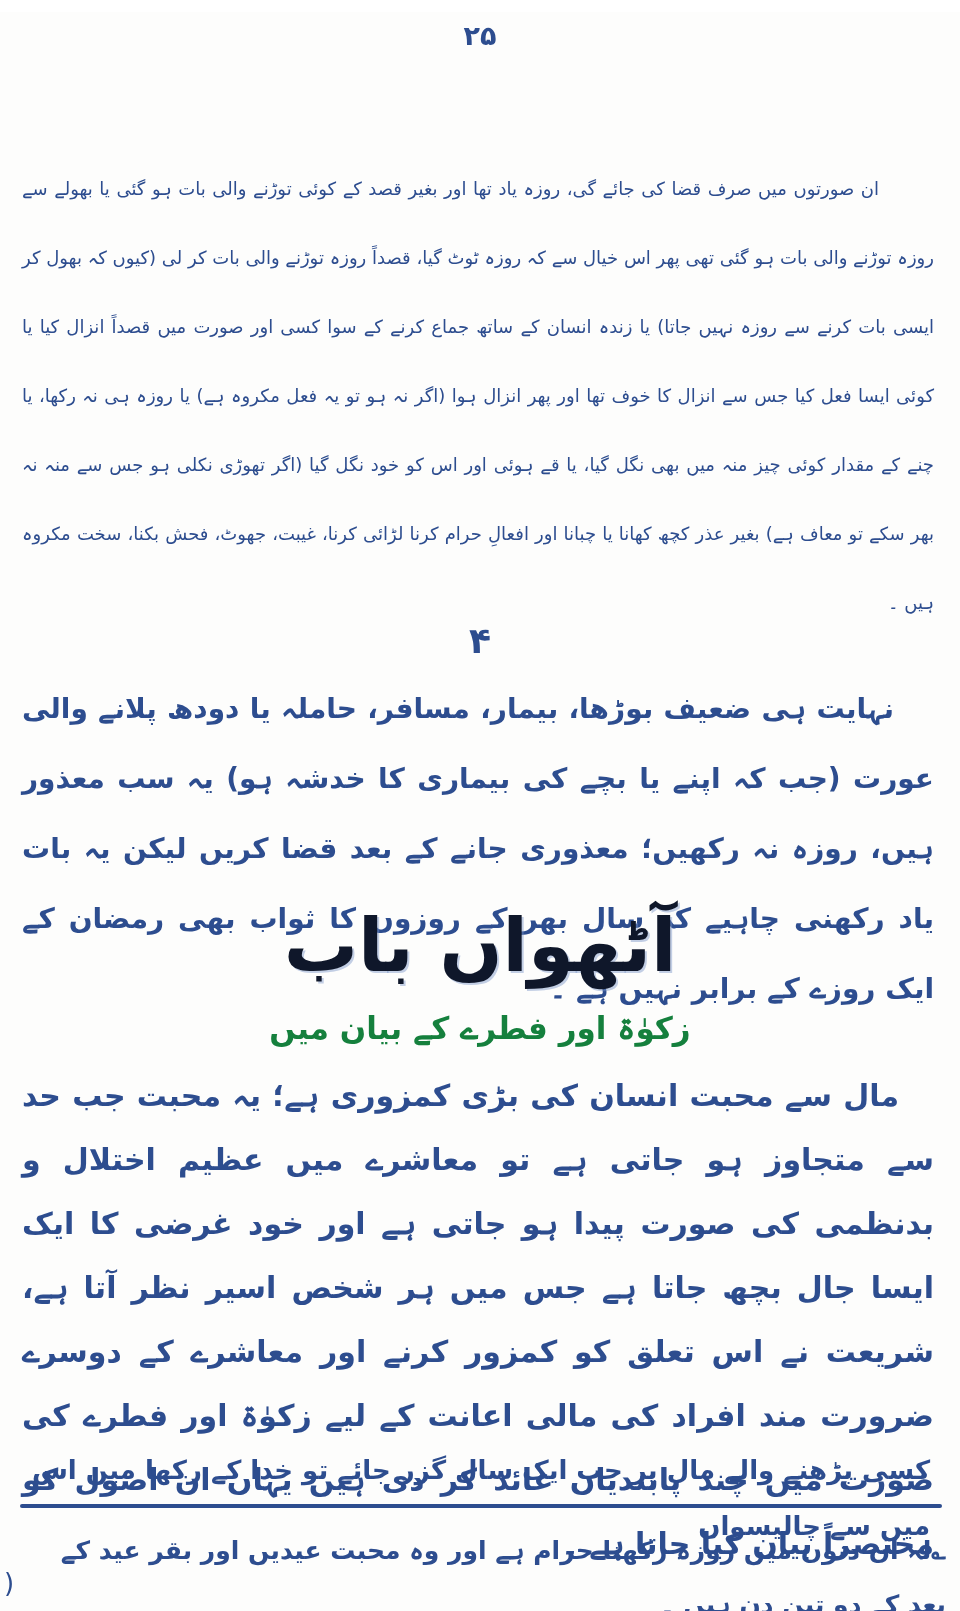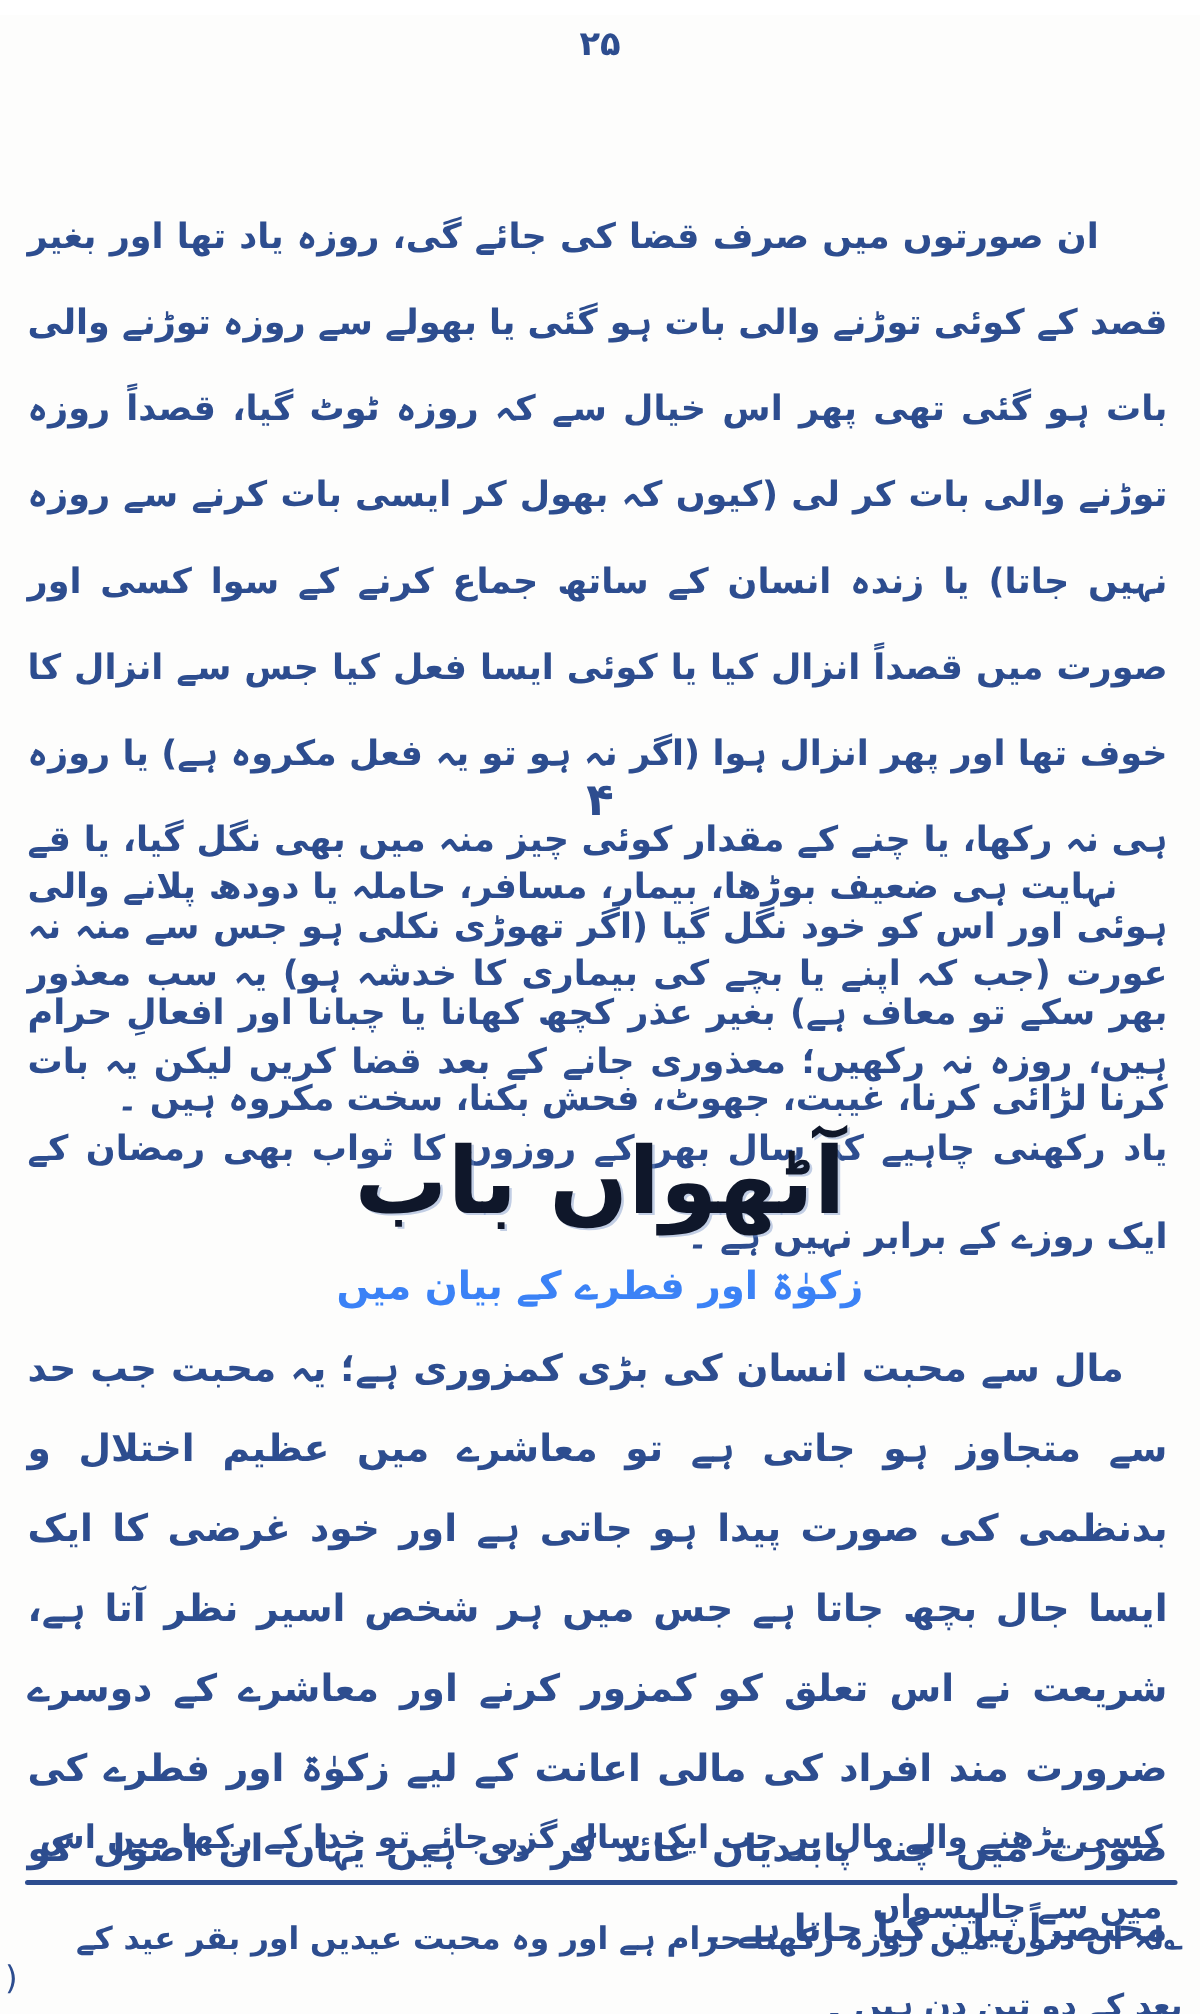--- a/index.html
+++ b/index.html
@@ -19,23 +19,23 @@
     letter-spacing:2px;
   }
   .p1-lead {
     position:absolute; top:80px; right:28px; left:300px;
     font-size:27px; font-weight:bold; text-align:start;
     line-height:52px;
   }
   .fn-marker { font-size:16px; vertical-align:super; }
   .p1-body {
     position:absolute; top:142px; right:26px; left:22px;
-    font-size:28px; line-height:69px;
+    font-size:18px; line-height:69px;
     text-align:justify; text-indent:55px;
-    font-weight:bold;
+    font-weight:normal;
   }
   .section-marker {
     position:absolute; top:608px; left:0; right:0;
     text-align:center; font-size:36px; font-weight:bold;
   }
   .p2 {
     position:absolute; top:662px; right:26px; left:22px;
     font-size:28px; line-height:70px;
     text-align:justify; text-indent:40px;
     font-weight:bold;
@@ -45,21 +45,21 @@
     text-align:center;
     font-size:74px; font-weight:bold;
     color:#0f172a;
     text-shadow:2px 2px 0 rgba(122,148,200,0.45);
     line-height:110px;
   }
   .chapter-subtitle {
     position:absolute; top:998px; left:0; right:0;
     text-align:center;
     font-size:31px; font-weight:bold;
-    color:#3b82f6;
+    color:#15803d;
   }
   .p3 {
     position:absolute; top:1052px; right:26px; left:22px;
     font-size:30px; line-height:64px;
     text-align:justify; text-indent:35px;
     font-weight:bold;
   }
   .standalone-line {
     position:absolute; top:1430px; right:30px; left:18px;
     font-size:26px; font-weight:bold; text-align:start;

